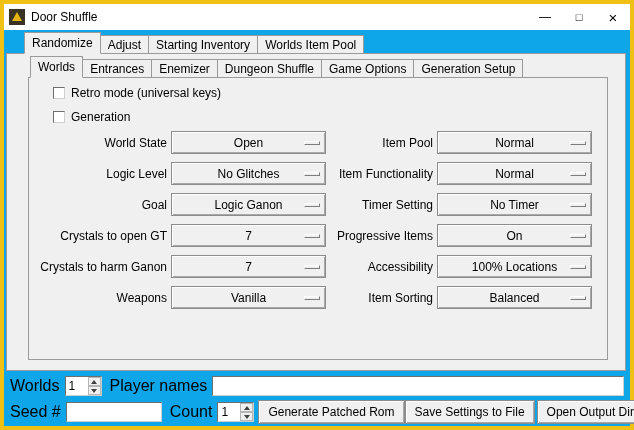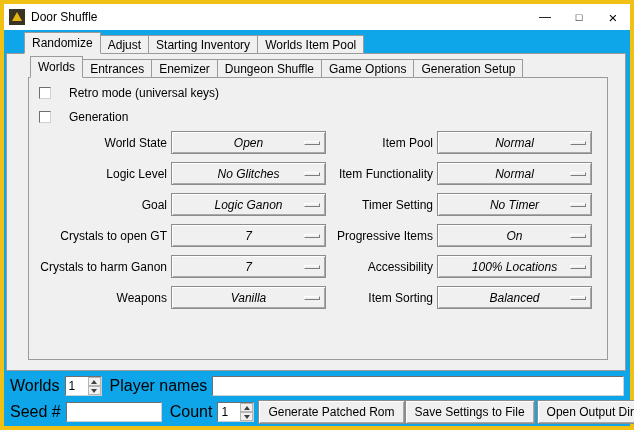--- a/index.html
+++ b/index.html
@@ -47,41 +47,41 @@
   .outer-frame {
     position: absolute; top: 49px; left: 2px; width: 620px; height: 318px;
     border: 1px solid #9a9a9a; background: #f0f0f0; z-index: 0;
   }
   .items-panel {
     position: absolute; top: 73px; left: 24px; width: 580px; height: 283px;
     border: 1px solid #9a9a9a; background: #f0f0f0; z-index: 1;
   }
 
   
-  .cb-row { position: absolute; left: 10px; display: flex; align-items: center; gap: 18px; height: 16px; text-align: right; }
+  .cb-row { position: absolute; left: 24px; display: flex; align-items: center; gap: 6px; height: 16px; text-align: right; }
   .checkbox {
     width: 12px; height: 12px; background: #fff;
     border: 1px solid; border-color: #6e6e6e #cfcfcf #cfcfcf #6e6e6e;
     flex: 0 0 auto; cursor: default;
   }
   .cb-label { font-size: 12px; }
 
   
   .settings-grid {
     position: absolute; top: 53px; left: 8px;
     display: grid; grid-template-columns: 130px 155px 103px 155px;
     column-gap: 4px; row-gap: 8px; align-items: center;
   }
   .fld-label { text-align: right; font-size: 12px; white-space: nowrap; }
   .dropdown {
     position: relative; height: 23px;
     background: #f0f0f0; border: 1px solid #8c8c8c;
     box-shadow: inset 1px 1px 0 #ffffff, inset -1px -1px 0 #a8a8a8;
     display: flex; align-items: center; justify-content: center;
-    font-size: 12px; cursor: default; font-style: italic;
+    font-size: 12px; cursor: default;
   }
   .dd-text { white-space: nowrap; }
   .dd-indicator {
     position: absolute; right: 5px; top: 50%; transform: translateY(-50%);
     width: 16px; height: 4px; background: #f0f0f0;
     border: 1px solid; border-color: #ffffff #7c7c7c #7c7c7c #ffffff;
   }
 
   
   .bottom-row { position: absolute; left: 6px; right: 6px; display: flex; align-items: center; }

